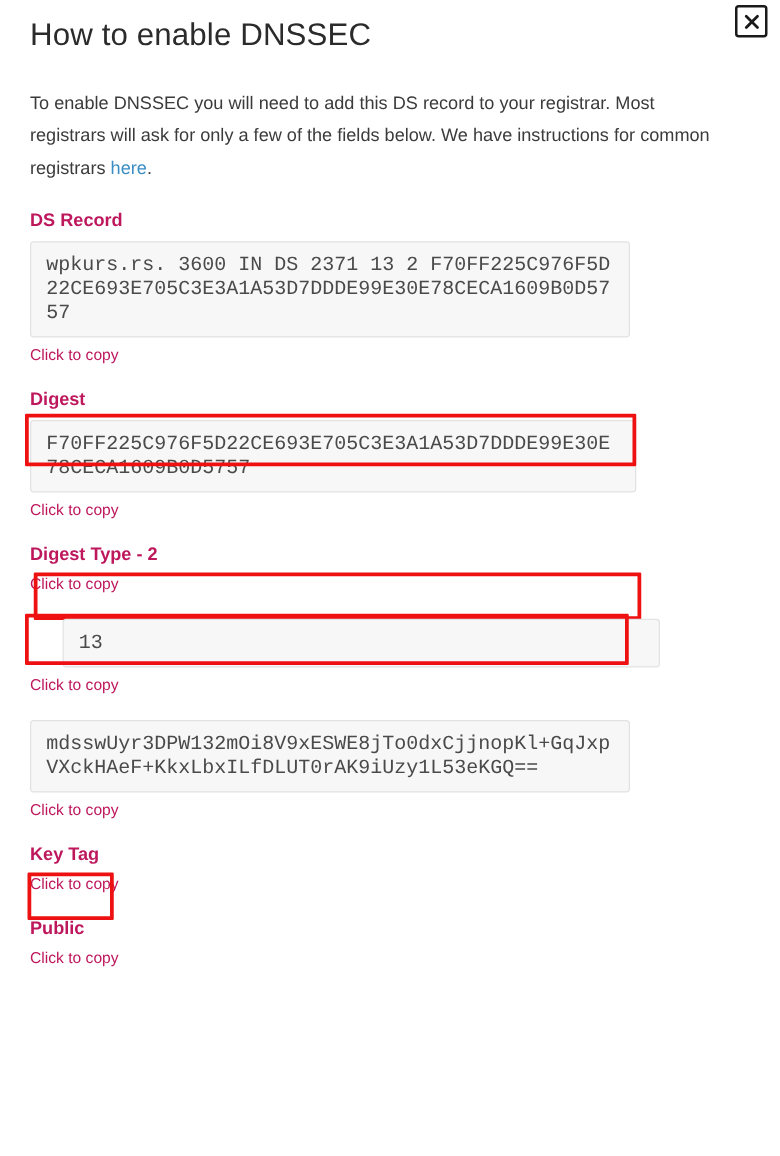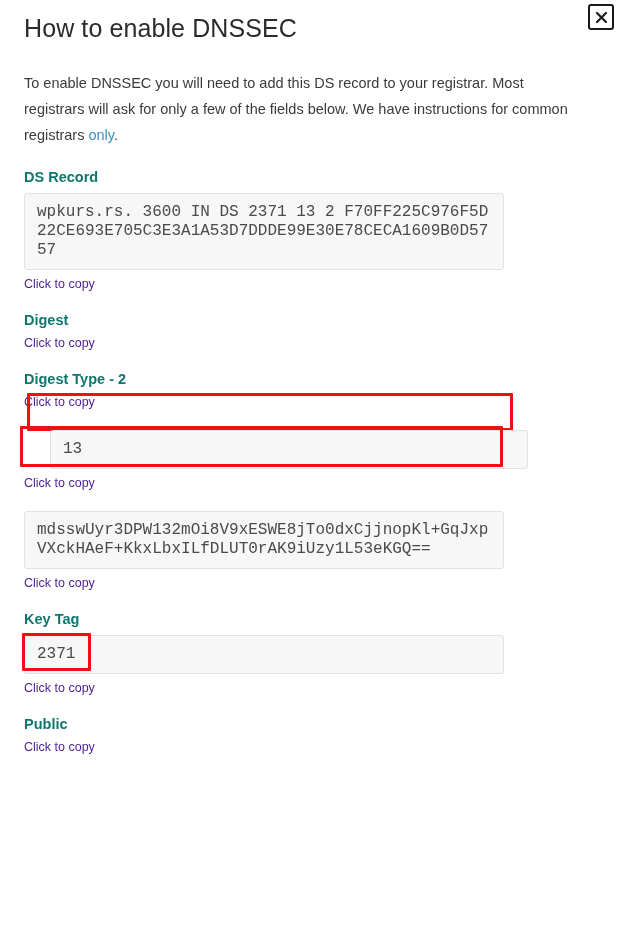--- a/index.html
+++ b/index.html
@@ -71,21 +71,21 @@
     text-decoration: none;
   }
 
   .field-block {
     padding-top: 21px;
   }
 
   .field-label {
     font-size: 14.5px;
     font-weight: bold;
-    color: #0f766e;
+    color: #be185d;
     margin: 0 0 8px 0;
   }
 
   .value-box-wrap {
     position: relative;
   }
 
   .value-box {
     border: 1px solid #e2e2e2;
     background: #f7f7f7;
@@ -100,21 +100,21 @@
     box-sizing: border-box;
     cursor: pointer;
   }
 
   .box-w480 { width: 480px; }
   .box-w485 { width: 485px; }
   .box-w478 { width: 478px; margin-left: 26px; }
 
   .hint {
     font-size: 12.5px;
-    color: #4c1d95;
+    color: #be185d;
     margin: 7px 0 0 0;
     cursor: pointer;
   }
 
   
   .redbox {
     position: absolute;
     border: 3px solid #ee1111;
     box-sizing: border-box;
     pointer-events: none;
@@ -130,32 +130,36 @@
     <svg width="13" height="13" viewBox="0 0 13 13">
       <line x1="2" y1="2" x2="11" y2="11" stroke="#1a1a1a" stroke-width="2.2" stroke-linecap="round"></line>
       <line x1="11" y1="2" x2="2" y2="11" stroke="#1a1a1a" stroke-width="2.2" stroke-linecap="round"></line>
     </svg>
   </button>
 
   <div class="content">
 
     <h1 class="page-title">How to enable DNSSEC</h1>
 
-    <p class="intro"><span>To enable DNSSEC you will need to add this DS record to your registrar. Most registrars will ask for only a few of the fields below. We have instructions for common registrars </span><a href="#">only</a><span>.</span></p>
+    <p class="intro"><span>To enable DNSSEC you will need to add this DS record to your registrar. Most registrars will ask for only a few of the fields below. We have instructions for common registrars </span><a href="#">here</a><span>.</span></p>
 
     <div class="field-block">
       <div class="field-label">DS Record</div>
       <div class="value-box-wrap">
         <div class="value-box box-w480">wpkurs.rs. 3600 IN DS 2371 13 2 F70FF225C976F5D22CE693E705C3E3A1A53D7DDDE99E30E78CECA1609B0D5757</div>
       </div>
       <div class="hint">Click to copy</div>
     </div>
 
     <div class="field-block">
       <div class="field-label">Digest</div>
+      <div class="value-box-wrap">
+        <div class="value-box box-w485">F70FF225C976F5D22CE693E705C3E3A1A53D7DDDE99E30E78CECA1609B0D5757</div>
+        <div class="redbox" style="left:-4px; top:-5px; width:489px; height:42px;"></div>
+      </div>
       <div class="hint">Click to copy</div>
     </div>
 
     <div class="field-block">
       <div class="field-label">Digest Type - 2</div>
       <div class="value-box-wrap">
         <div class="redbox" style="left:3px; top:-2px; width:486px; height:38px;"></div>
       </div>
       <div class="hint">Click to copy</div>
     </div>
@@ -171,21 +175,20 @@
     <div class="field-block">
       <div class="value-box-wrap">
         <div class="value-box box-w480">mdsswUyr3DPW132mOi8V9xESWE8jTo0dxCjjnopKl+GqJxpVXckHAeF+KkxLbxILfDLUT0rAK9iUzy1L53eKGQ==</div>
       </div>
       <div class="hint">Click to copy</div>
     </div>
 
     <div class="field-block">
       <div class="field-label">Key Tag</div>
       <div class="value-box-wrap">
-        <div class="value-box box-w480">2371</div>
         <div class="redbox" style="left:-2px; top:-2px; width:69px; height:38px;"></div>
       </div>
       <div class="hint">Click to copy</div>
     </div>
 
     <div class="field-block">
       <div class="field-label">Public</div>
       <div class="hint">Click to copy</div>
     </div>
 

